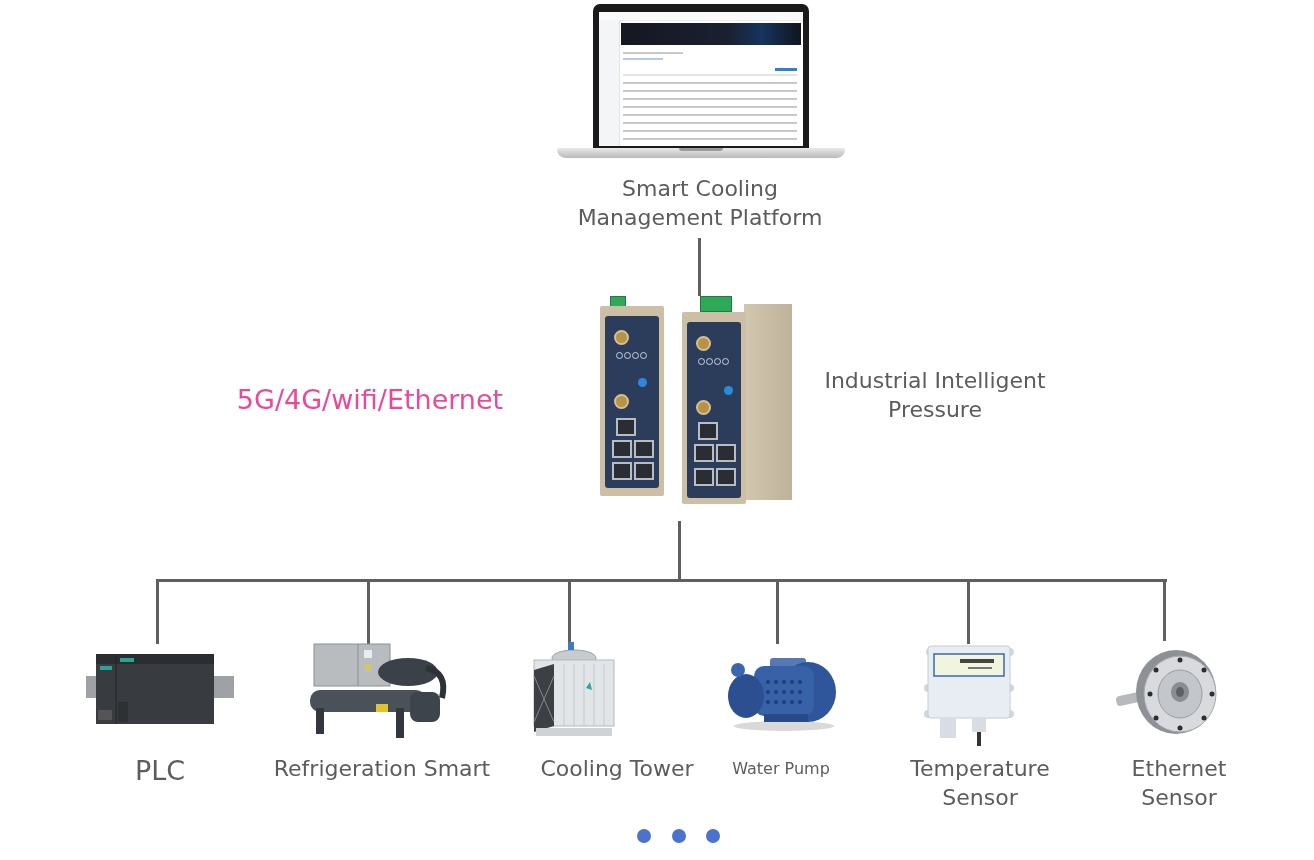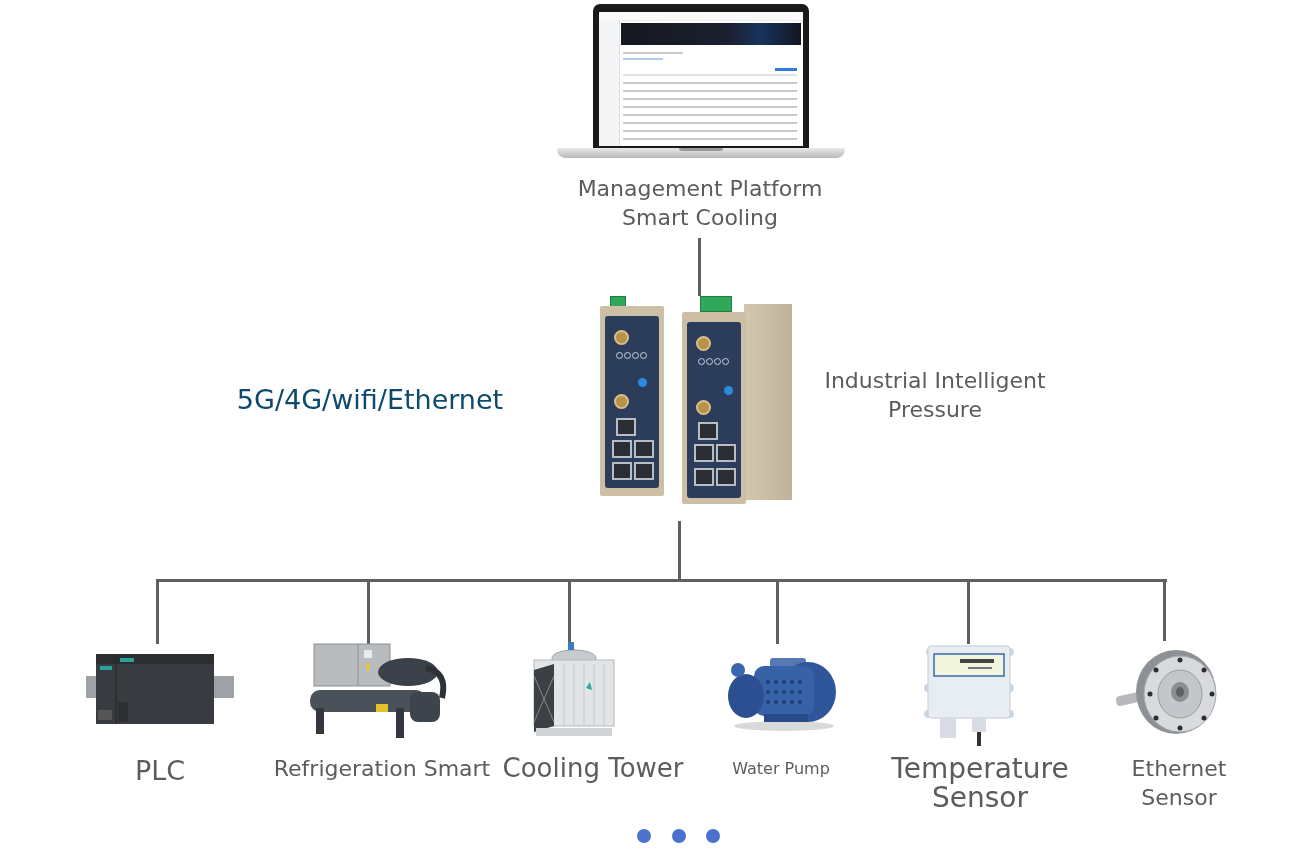--- a/index.html
+++ b/index.html
@@ -56,22 +56,22 @@
     <div class="scr-row" style="top:102px;width:174px;"></div>
     <div class="scr-row" style="top:110px;width:174px;"></div>
     <div class="scr-row" style="top:118px;width:174px;"></div>
     <div class="scr-row" style="top:126px;width:174px;"></div>
   </div>
   <div class="base"></div>
   <div class="notch"></div>
 </div>
 
 <div class="label" style="left:560px;top:174px;width:280px;font-size:22px;">
+  <div>Smart Cooling</div>
   <div>Management Platform</div>
-  <div>Smart Cooling</div>
 </div>
 
 <div class="line" style="left: 698px; top: 238px; width: 3px; height: 58px; background: rgb(95, 95, 95);"></div>
 
 <div class="abs" style="left:598px;top:294px;width:195px;height:212px;">
 
   <div class="term" style="left:12px;top:2px;width:14px;height:10px;"></div>
   <div class="gw" style="left:2px;top:12px;width:64px;height:190px;"></div>
   <div class="gw-panel" style="left:7px;top:22px;width:54px;height:172px;"></div>
   <div class="ant" style="left:16px;top:36px;"></div>
@@ -98,21 +98,21 @@
     <div class="led" style="left:124px;top:64px;"></div>
   <div class="logo" style="left:126px;top:92px;"></div>
   <div class="ant" style="left:98px;top:106px;"></div>
   <div class="rj" style="left:100px;top:128px;"></div>
   <div class="rj" style="left:96px;top:150px;"></div>
     <div class="rj" style="left:118px;top:150px;"></div>
   <div class="rj" style="left:96px;top:174px;"></div>
     <div class="rj" style="left:118px;top:174px;"></div>
 </div>
 
-<div class="label" style="left:200px;top:384px;width:340px;font-size:27px;line-height:32px;color:#0c4a6e;">5G/4G/wifi/Ethernet</div>
+<div class="label" style="left:200px;top:384px;width:340px;font-size:27px;line-height:32px;color:#ec4899;">5G/4G/wifi/Ethernet</div>
 
 <div class="label" style="left:790px;top:366px;width:290px;font-size:22px;">
   <div>Industrial Intelligent</div>
   <div>Pressure</div>
 </div>
 
 <div class="line" style="left: 678px; top: 521px; width: 3px; height: 61px; background: rgb(95, 95, 95);"></div>
 <div class="line" style="left: 156px; top: 579px; width: 1011px; height: 3px; background: rgb(95, 95, 95);"></div>
 <div class="line" style="left: 156px; top: 579px; width: 3px; height: 65px; background: rgb(95, 95, 95);"></div>
 <div class="line" style="left: 367px; top: 579px; width: 3px; height: 65px; background: rgb(95, 95, 95);"></div>
@@ -237,27 +237,27 @@
     </g>
   </svg>
 </div>
 
 <div class="label" style="left:100px;top:754px;width:120px;font-size:27px;line-height:34px;">
   <div>PLC</div>
 </div>
 <div class="label" style="left:272px;top:754px;width:220px;font-size:22px;">
   <div>Refrigeration Smart</div>
 </div>
-<div class="label" style="left:498px;top:754px;width:190px;font-size:26px;">
+<div class="label" style="left:522px;top:754px;width:190px;font-size:22px;">
   <div>Cooling Tower</div>
 </div>
 <div class="label" style="left:696px;top:754px;width:170px;font-size:16px;">
   <div>Water Pump</div>
 </div>
-<div class="label" style="left:890px;top:754px;width:180px;font-size:28px;">
+<div class="label" style="left:890px;top:754px;width:180px;font-size:22px;">
   <div>Temperature</div>
   <div>Sensor</div>
 </div>
 <div class="label" style="left:1104px;top:754px;width:150px;font-size:22px;">
   <div>Ethernet</div>
   <div>Sensor</div>
 </div>
 
 <div>
   <div class="dots" style="left: 637px; background: rgb(74, 114, 207);"></div>

